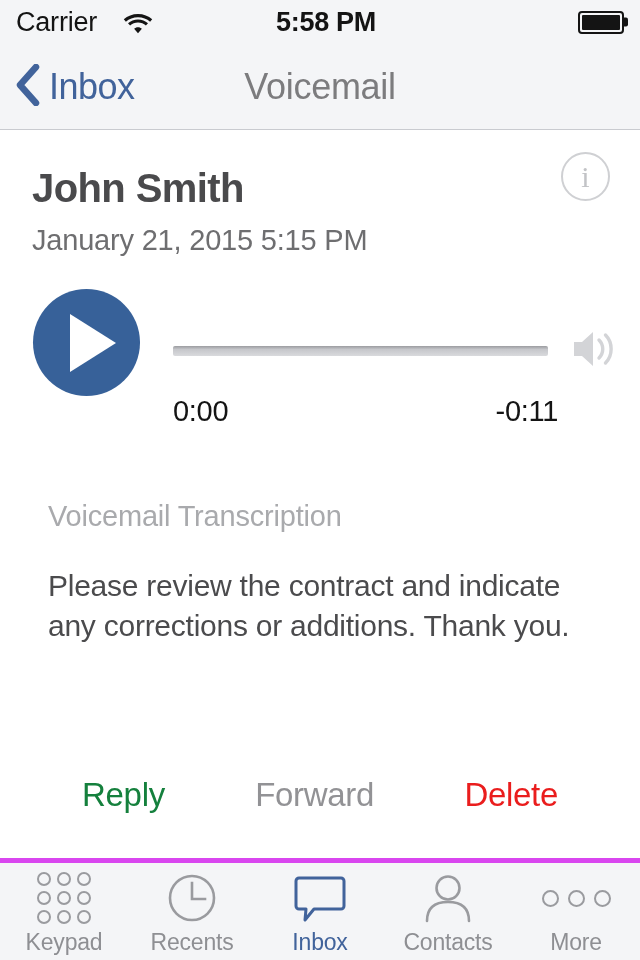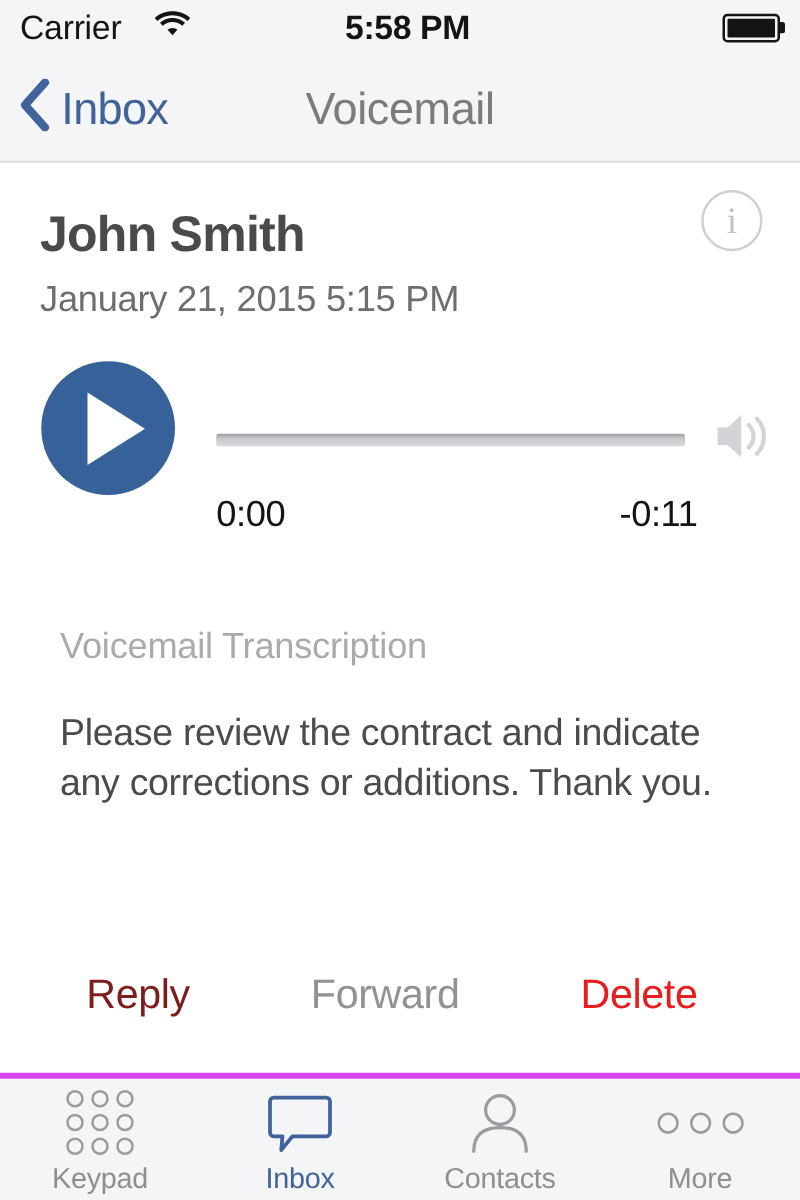--- a/index.html
+++ b/index.html
@@ -23,21 +23,21 @@
   
   .statusbar {
     height:44px;
     background:#f4f5f7;
     display:flex;
     align-items:center;
     padding:0 16px;
     position:relative;
     flex:none;
   }
-  .sb-left { display:flex; align-items:flex-start; gap:26px; }
+  .sb-left { display:flex; align-items:flex-end; gap:26px; }
   .sb-carrier {
     font-size:27px;
     color:#141414;
     letter-spacing:-0.2px;
   }
   .wifi-icon { display:block; }
   .sb-time {
     position:absolute;
     left:12px; right:0;
     text-align:center;
@@ -244,21 +244,21 @@
   }
   .action-btn {
     font-size:33px;
     letter-spacing:-0.3px;
     cursor:pointer;
     background:none;
     border:none;
     font-family:inherit;
     padding:6px 4px;
   }
-  .action-reply { color:#7f1d1d; flex:0 0 auto; margin-left:5px; }
+  .action-reply { color:#15803d; flex:0 0 auto; margin-left:18px; }
   .action-forward { color:#929295; flex:1; text-align:center; }
   .action-delete { color:#ea1d1d; flex:0 0 auto; margin-right:18px; }
 
   
   .tabbar {
     height:102px;
     background:#f4f5f7;
     border-top:5px solid #d946ef;
     display:flex;
     flex:none;
@@ -396,20 +396,29 @@
             <div class="kp-dot"></div>
             <div class="kp-dot"></div>
           <div class="kp-dot"></div>
             <div class="kp-dot"></div>
             <div class="kp-dot"></div>
         </div>
       </div>
       <div class="tab-label">Keypad</div>
     </div>
 
+    <div class="tab">
+      <div class="tab-icon">
+        <svg width="50" height="50" viewBox="0 0 50 50">
+          <circle cx="25" cy="25" r="22" fill="none" stroke="#9a9b9f" stroke-width="2.6"></circle>
+          <polyline points="25,10 25,26 38,26" fill="none" stroke="#9a9b9f" stroke-width="2.6" stroke-linecap="square"></polyline>
+        </svg>
+      </div>
+      <div class="tab-label">Recents</div>
+    </div>
 
     <div class="tab active">
       <div class="tab-icon">
         <svg width="52" height="50" viewBox="0 0 52 50">
           <path d="M5 5 H47 A3 3 0 0 1 50 8 V33 A3 3 0 0 1 47 36 H20 L11 47 L12 36 H5 A3 3 0 0 1 2 33 V8 A3 3 0 0 1 5 5 Z" fill="none" stroke="#41639b" stroke-width="3" stroke-linejoin="round"></path>
         </svg>
       </div>
       <div class="tab-label">Inbox</div>
     </div>
 

